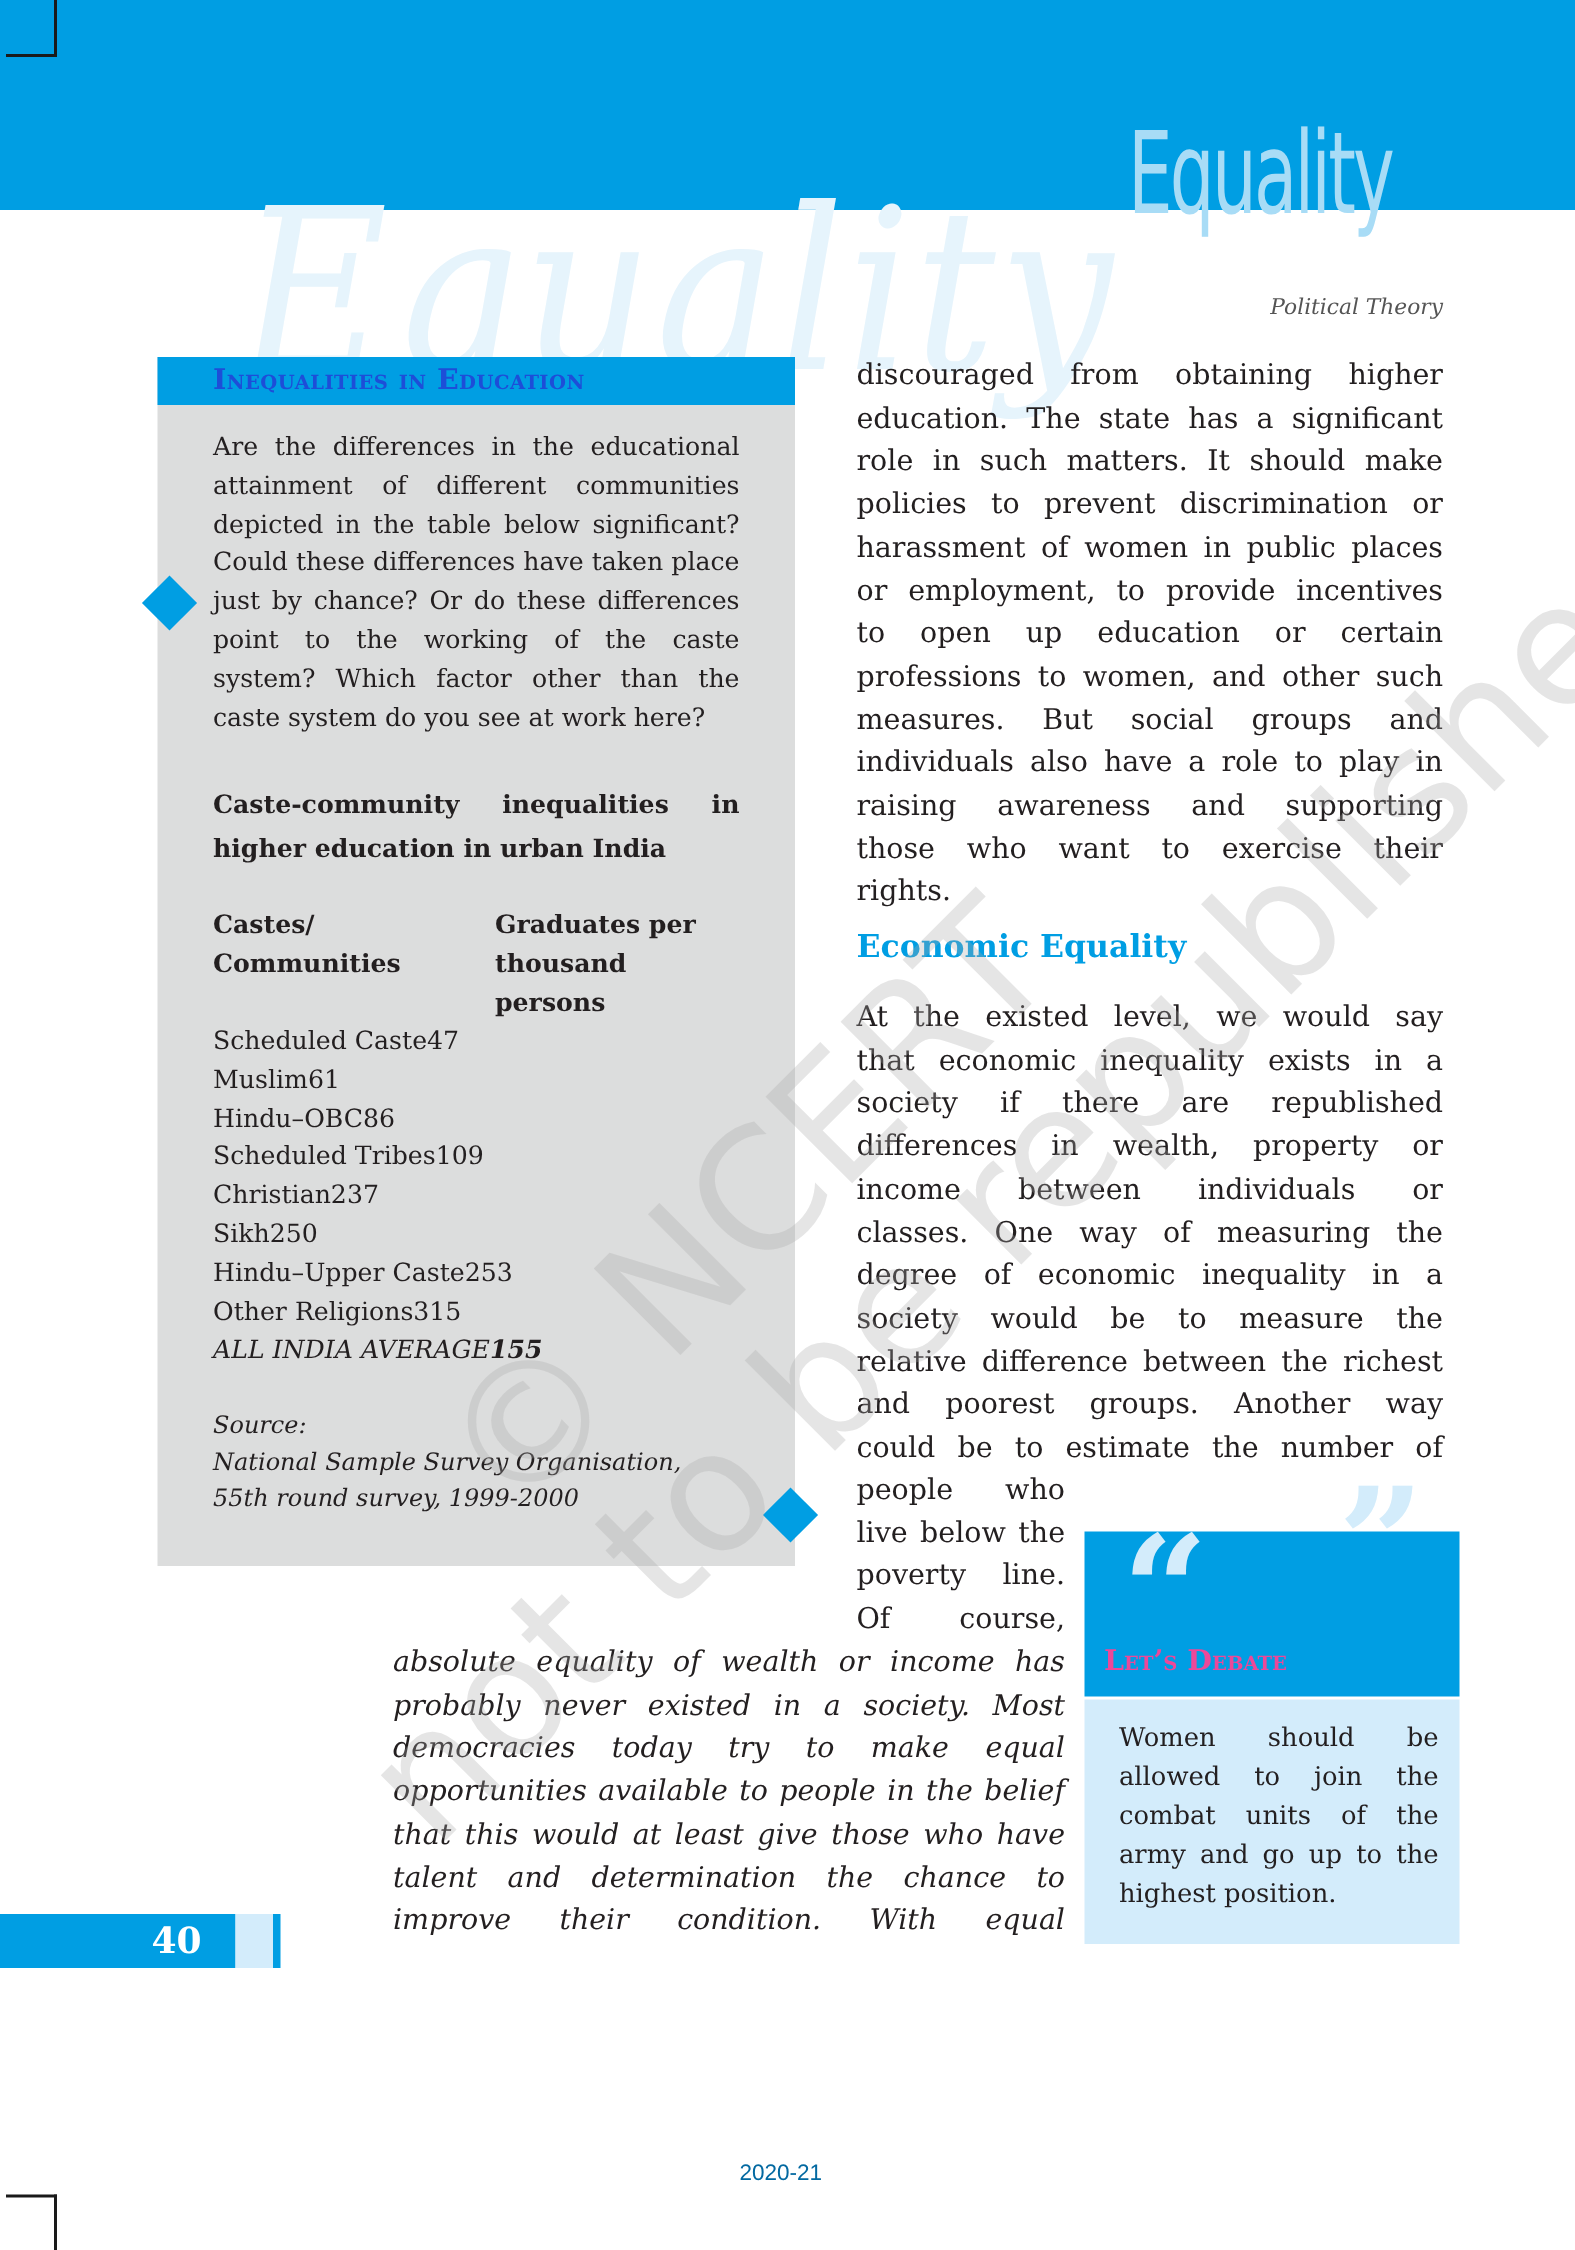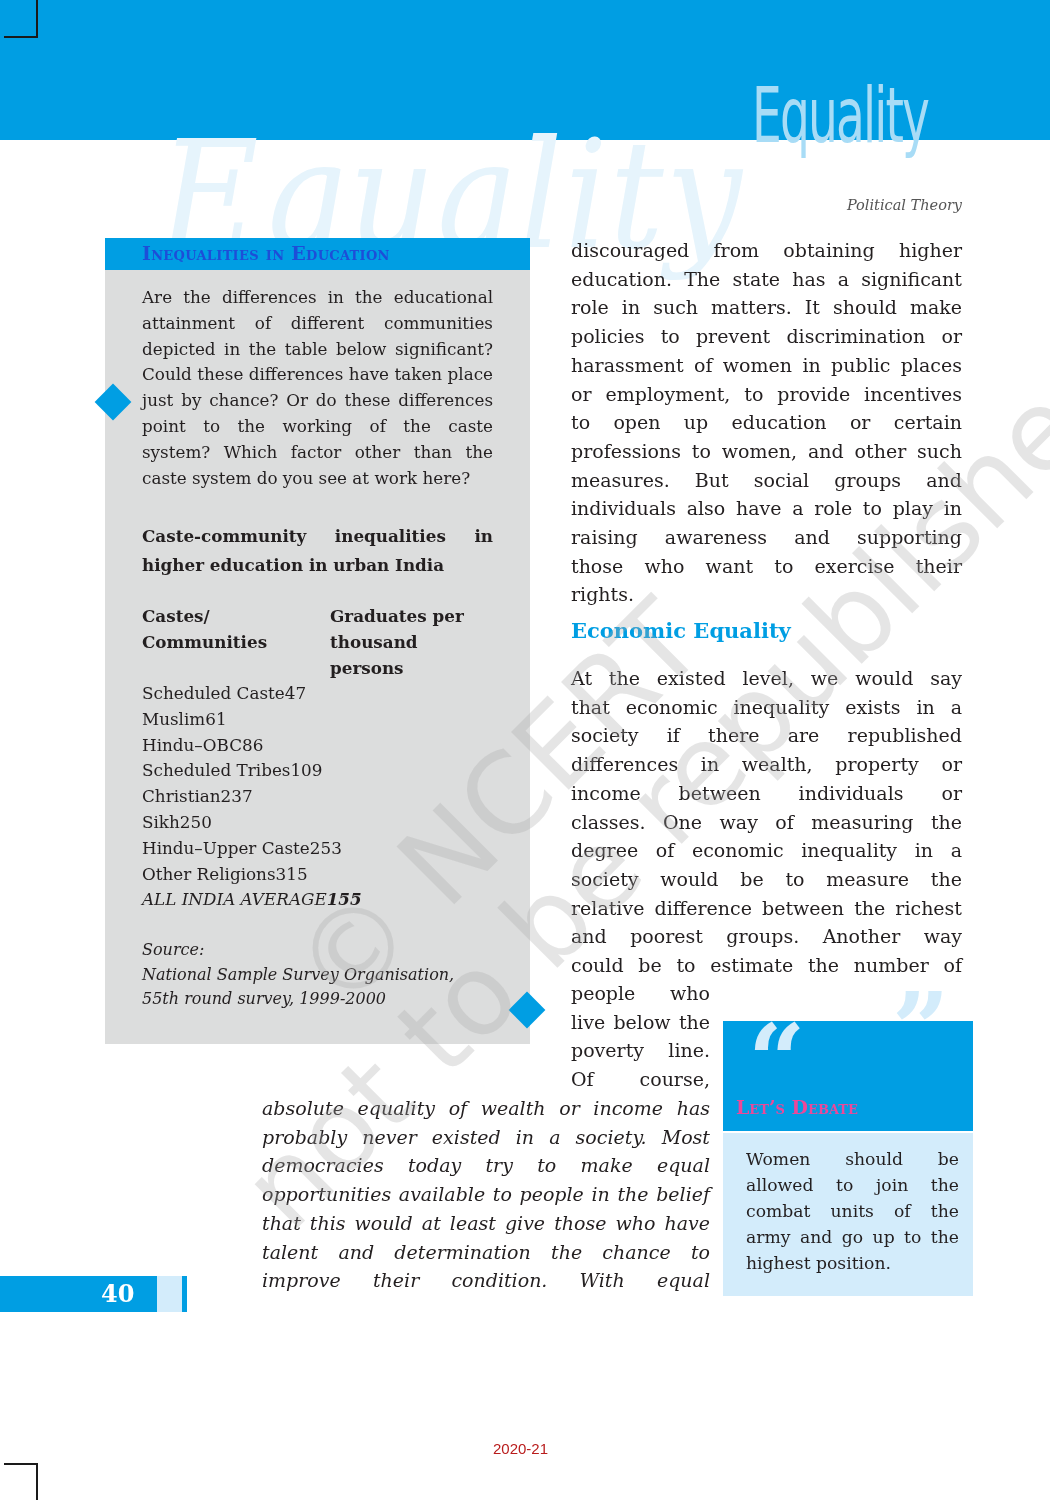--- a/index.html
+++ b/index.html
@@ -45,21 +45,21 @@
   .q-open { left:748px; top:1010px; font-family:"DejaVu Serif", serif; font-weight:bold; font-size:100px; color:#d3ecfb; line-height:1; }
   .q-close { left:892px; top:978px; font-family:"DejaVu Serif", serif; font-weight:bold; font-size:100px; color:#d3ecfb; line-height:1; }
   .debate-title { left:736px; top:1096px; font-weight:bold; font-size:19px; color:#ec4899; font-variant:small-caps; }
   .debate-text { left:746px; top:1146px; width:213px; font-size:17.2px; line-height:26px; text-align:justify; }
 
   
   .pn-bar { left:0; top:1276px; width:157px; height:36px; background:#009ee3; }
   .pn-light { left:157px; top:1276px; width:25px; height:36px; background:#d3ecfb; }
   .pn-tick { left:182px; top:1276px; width:5px; height:36px; background:#009ee3; }
   .pn-text { left:101px; top:1279px; font-weight:bold; font-size:24px; color:#ffffff; }
-  .footer-year { left:493px; top:1440px; font-family:"Liberation Sans", sans-serif; font-size:15px; color:#b91c1c; }
+  .footer-year { left:493px; top:1440px; font-family:"Liberation Sans", sans-serif; font-size:15px; color:#0369a1; }
 
   
   .watermark { left:90px; top:730px; font-family:"DejaVu Sans", sans-serif; font-size:112px; color:rgba(170,170,170,0.30); transform:rotate(-45deg); transform-origin:center; white-space:nowrap; line-height:1.05; text-align:center; width:900px; pointer-events:none; }
 </style>
 </head>
 <body>
 
 <div class="abs top-band"></div>
 <div class="abs crop-tl"></div>
 <div class="abs chapter-title">Equality</div>

